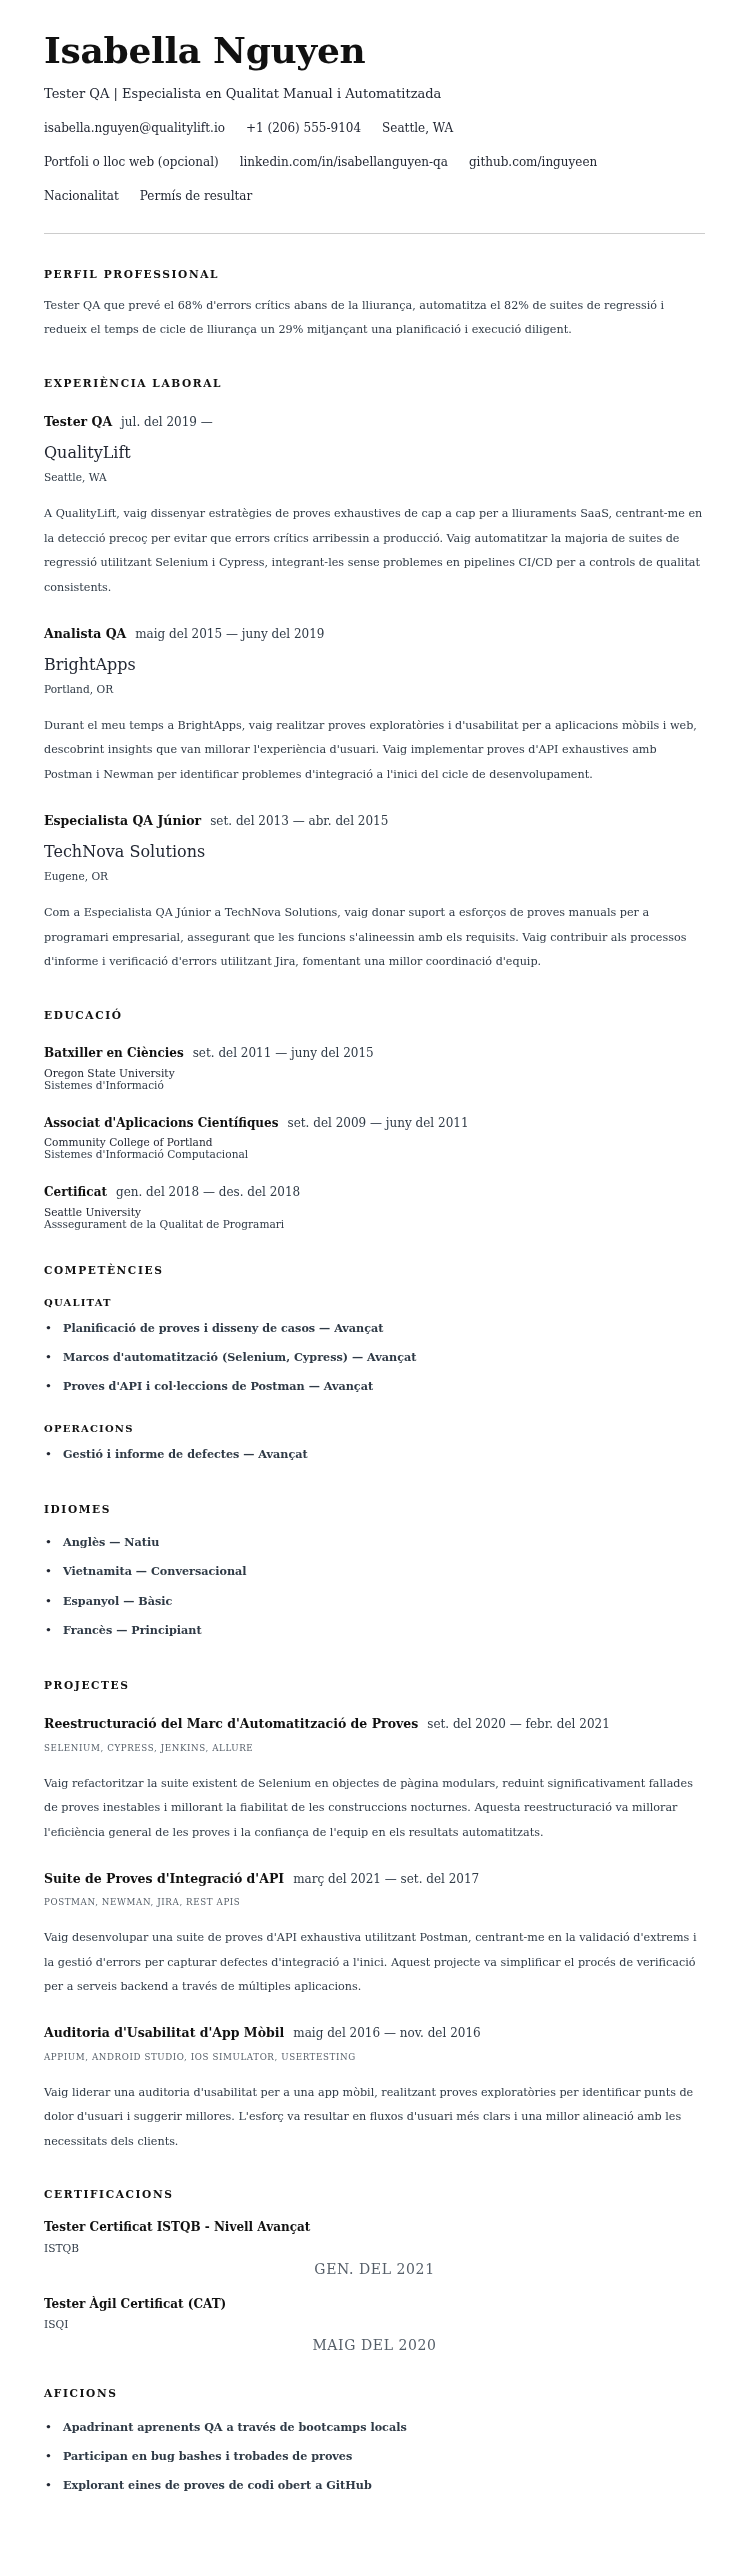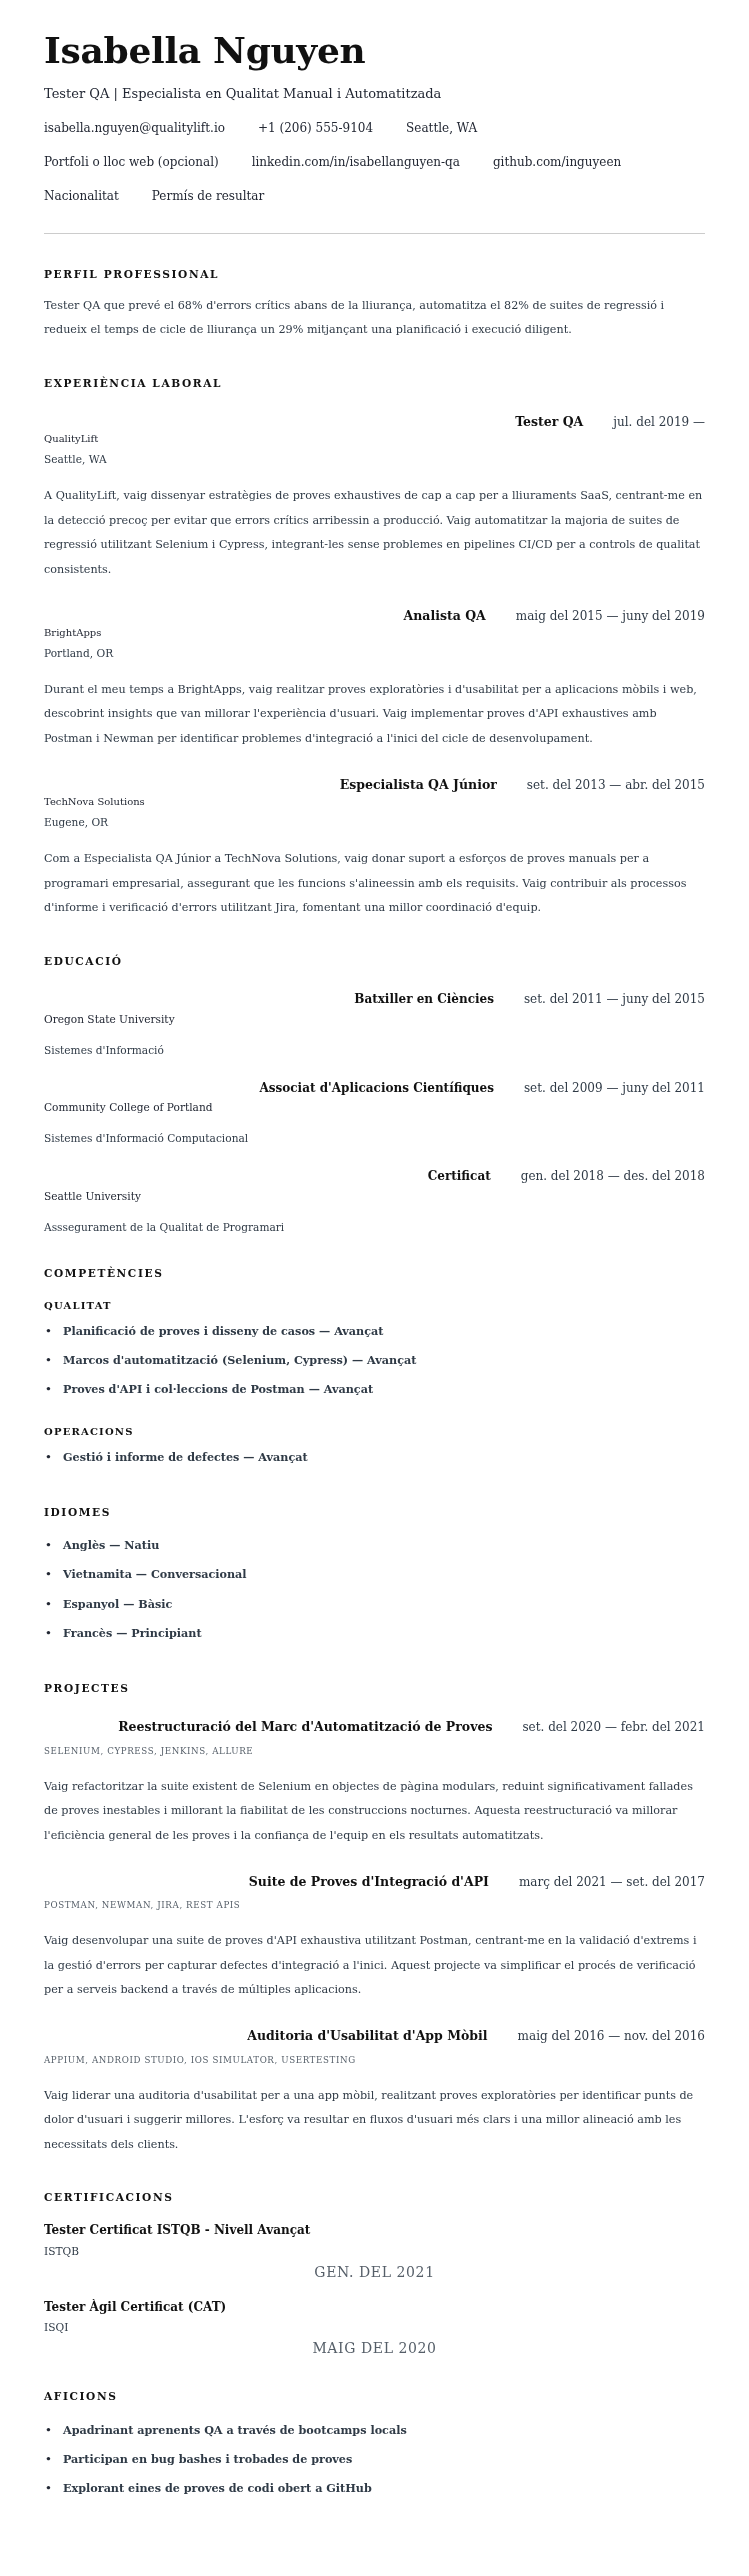--- a/index.html
+++ b/index.html
@@ -27,21 +27,21 @@
     font-size: 13px;
     color: #222733;
     line-height: 1.5;
   }
   .contact-row {
     margin-top: 16px;
     font-size: 12px;
     color: #222733;
     display: flex;
     flex-wrap: wrap;
-    gap: 0 33px;
+    gap: 0 21px;
     line-height: 1.5;
   }
   .divider {
     border: none;
     border-top: 0.6px solid #cccccc;
     margin: 27.5px 0 0 0;
   }
 
   
   .section { margin-top: 34px; }
@@ -66,49 +66,49 @@
     font-size: 11.2px;
     line-height: 2.2;
     color: #2f3a46;
     max-width: 662px;
   }
 
   
   .entry { margin-top: 24px; }
   .entry-head {
     display: flex;
-    justify-content: flex-end;
+    justify-content: flex-start;
     align-items: baseline;
-    gap: 30px;
+    gap: 9px;
   }
   .entry-title {
     font-size: 12.5px;
     font-weight: 700;
     color: #111111;
     line-height: 1.4;
   }
   .edu-title { font-size: 12px; }
   .entry-dates {
     font-size: 12px;
     color: #2f3a46;
     white-space: nowrap;
     flex-shrink: 0;
   }
   .entry-company {
-    margin-top: 3px;
-    font-size: 10px;
+    margin-top: 13px;
+    font-size: 16px;
     color: #222733;
   }
   .entry-location, .entry-field {
     margin-top: 8.7px;
     font-size: 10.6px;
     color: #2f3a46;
   }
   .edu-school { margin-top: 5px; font-size: 10.6px; }
-  .edu-field  { margin-top: 19px; font-size: 10.6px; }
+  .edu-field  { margin-top: 0; font-size: 10.6px; }
   .entry-desc { margin-top: 19px; }
 
   .tags-line {
     margin-top: 10px;
     font-size: 8.7px;
     letter-spacing: 0.6px;
     color: #555e68;
     text-transform: uppercase;
   }
 

